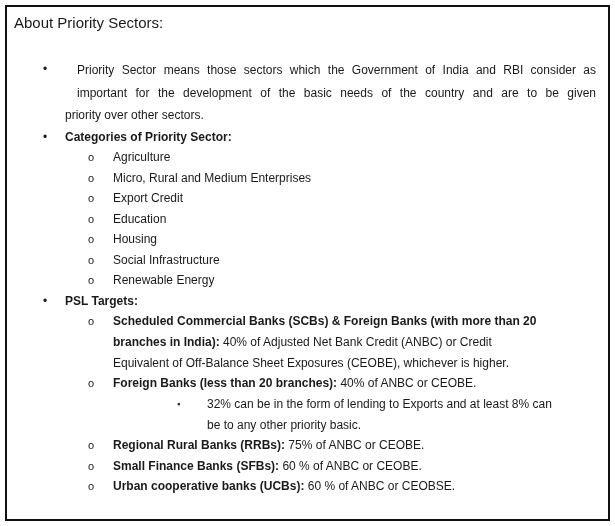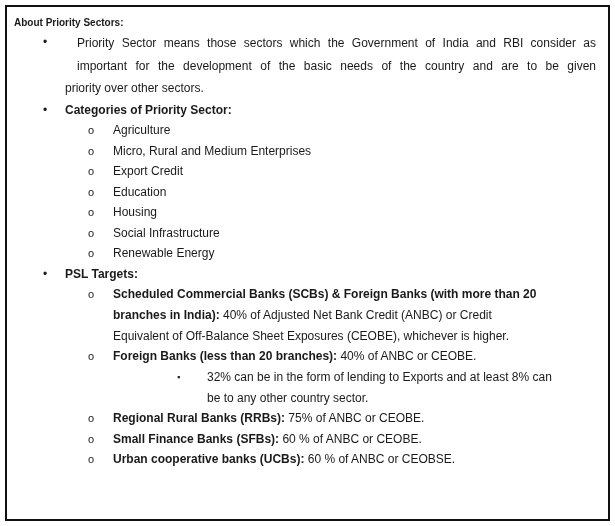--- a/index.html
+++ b/index.html
@@ -15,24 +15,24 @@
     box-sizing: border-box;
     margin: 5px;
     width: 605px;
     height: 516px;
     border: 2px solid #111111;
     background: #ffffff;
     padding: 7px 12px 7px 7px;
     overflow: hidden;
   }
   .doc-title {
-    font-weight: bold;
-    font-size: 10px;
+    font-weight: normal;
+    font-size: 15px;
     line-height: 17px;
-    margin-bottom: 1px;
+    margin-bottom: 28px;
     white-space: nowrap;
   }
   .row {
     display: flex;
     align-items: flex-start;
     font-size: 12px;
     line-height: 20.5px;
   }
   .row .m {
     flex: 0 0 auto;
@@ -119,21 +119,21 @@
 
   <div class="row">
     <span class="m m2">o</span>
     <div class="txt nw"><span class="b">Foreign Banks (less than 20 branches):</span><span> 40% of ANBC or CEOBE.</span></div>
   </div>
 
   <div class="row multiline">
     <span class="m m3">▪</span>
     <div class="txt">
       <div class="line nw">32% can be in the form of lending to Exports and at least 8% can</div>
-      <div class="line nw">be to any other country sector.</div>
+      <div class="line nw">be to any other priority basic.</div>
     </div>
   </div>
 
   <div class="row">
     <span class="m m2">o</span>
     <div class="txt nw"><span class="b">Regional Rural Banks (RRBs):</span><span> 75% of ANBC or CEOBE.</span></div>
   </div>
 
   <div class="row">
     <span class="m m2">o</span>

